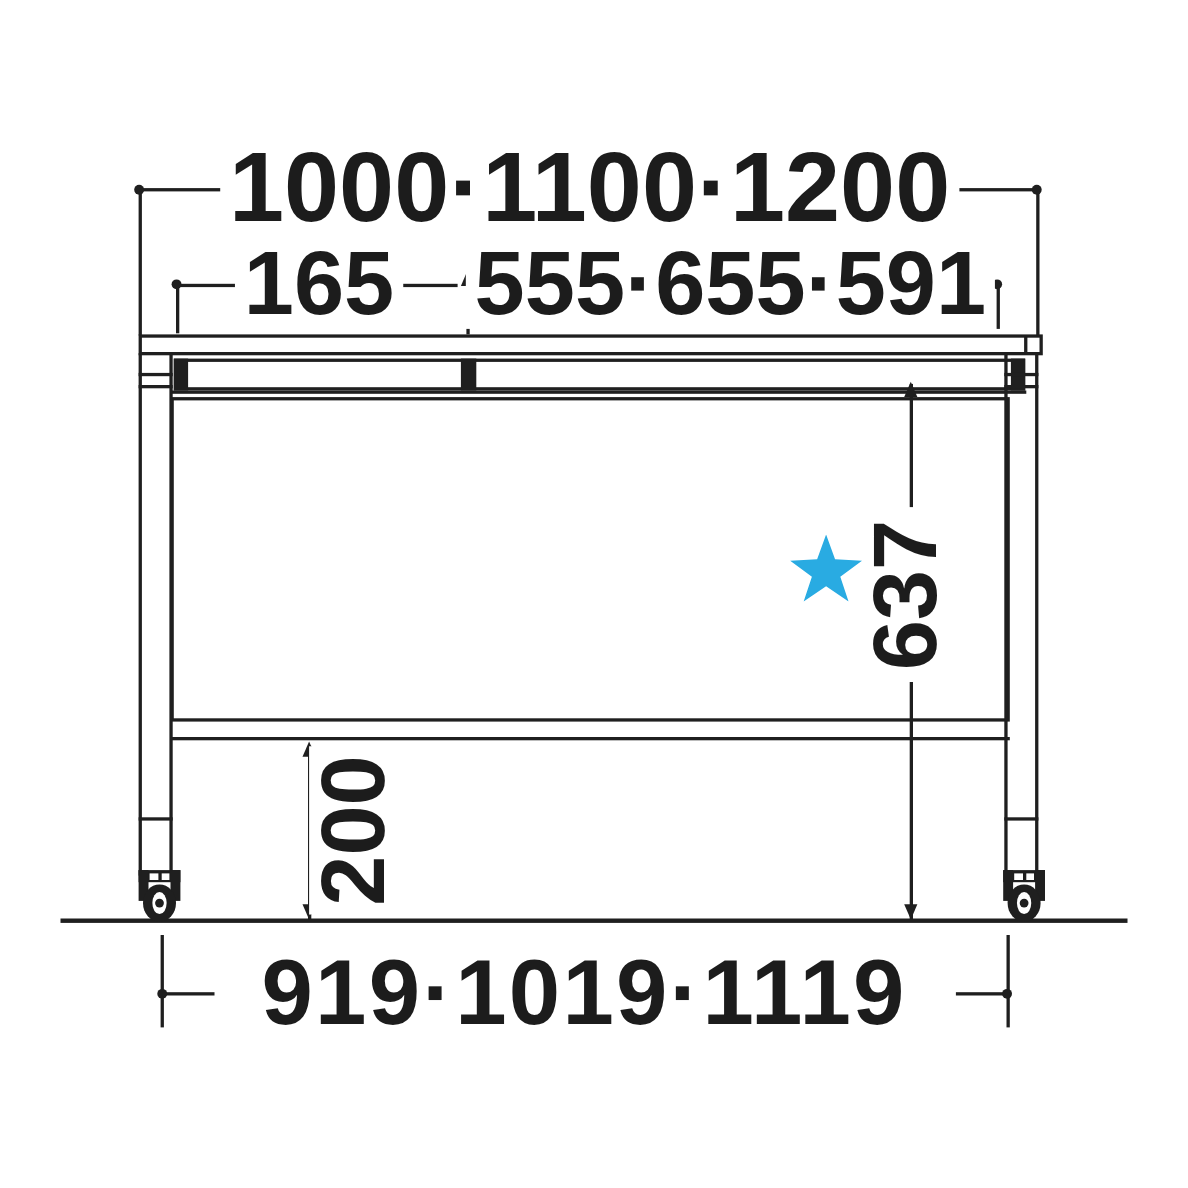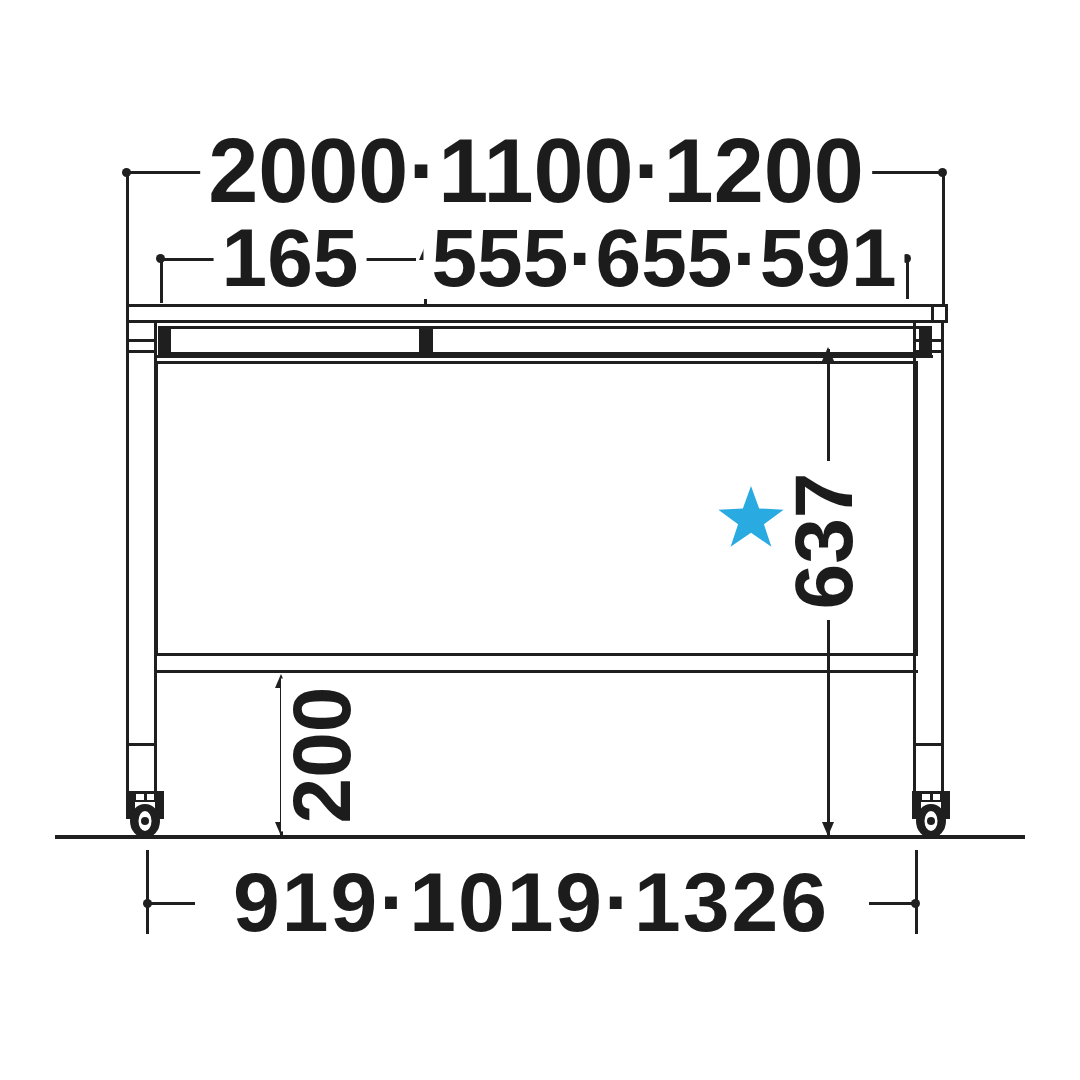--- a/index.html
+++ b/index.html
@@ -79,21 +79,21 @@
     <ellipse cx="23" cy="30" rx="6.5" ry="10" fill="#ffffff"></ellipse>
     <circle cx="23" cy="30" r="4" fill="#1f1f1f"></circle>
   </svg>
 
   <div class="ln" style="left:126px;top:170px;width:3px;height:135px;"></div>
   <div class="ln" style="left:942px;top:170px;width:3px;height:135px;"></div>
   <div class="ln" style="left:126px;top:171px;width:78px;height:3px;"></div>
   <div class="ln" style="left:867px;top:171px;width:78px;height:3px;"></div>
   <div class="dot" style="left:122px;top:168px;"></div>
   <div class="dot" style="left:938px;top:168px;"></div>
-  <div class="dim-label lbl-xl" style="left:536px;top:171px;">2000·1100·1200</div>
+  <div class="dim-label lbl-xl" style="left:536px;top:171px;">1000·1100·1200</div>
 
   <div class="ln" style="left:160px;top:257px;width:3px;height:46px;"></div>
   <div class="ln" style="left:906px;top:257px;width:3px;height:42px;"></div>
   <div class="ln" style="left:424px;top:252px;width:3px;height:52px;"></div>
   <div class="arrow-up" style="left:419px;top:246px;"></div>
   <div class="ln" style="left:160px;top:258px;width:58px;height:3px;"></div>
   <div class="ln" style="left:360px;top:258px;width:56px;height:3px;"></div>
   <div class="ln" style="left:874px;top:258px;width:32px;height:3px;"></div>
   <div class="dot" style="left:156px;top:254px;"></div>
   <div class="dot" style="left:902px;top:254px;"></div>
@@ -110,17 +110,17 @@
   <div class="arrow-up" style="left:275px;top:674px;"></div>
   <div class="arrow-down" style="left:275px;top:822px;"></div>
   <div class="dim-label vert lbl-lg" style="left:322px;top:755px;">200</div>
 
   <div class="ln" style="left:146px;top:850px;width:3px;height:84px;"></div>
   <div class="ln" style="left:915px;top:850px;width:3px;height:84px;"></div>
   <div class="ln" style="left:147px;top:902px;width:48px;height:3px;"></div>
   <div class="ln" style="left:869px;top:902px;width:48px;height:3px;"></div>
   <div class="dot" style="left:143px;top:899px;"></div>
   <div class="dot" style="left:911px;top:899px;"></div>
-  <div class="dim-label lbl-md" style="left:531px;top:902px;">919·1019·1326</div>
+  <div class="dim-label lbl-md" style="left:531px;top:902px;">919·1019·1119</div>
 
   <div class="star"></div>
 
 </div>
 
 </body></html>

